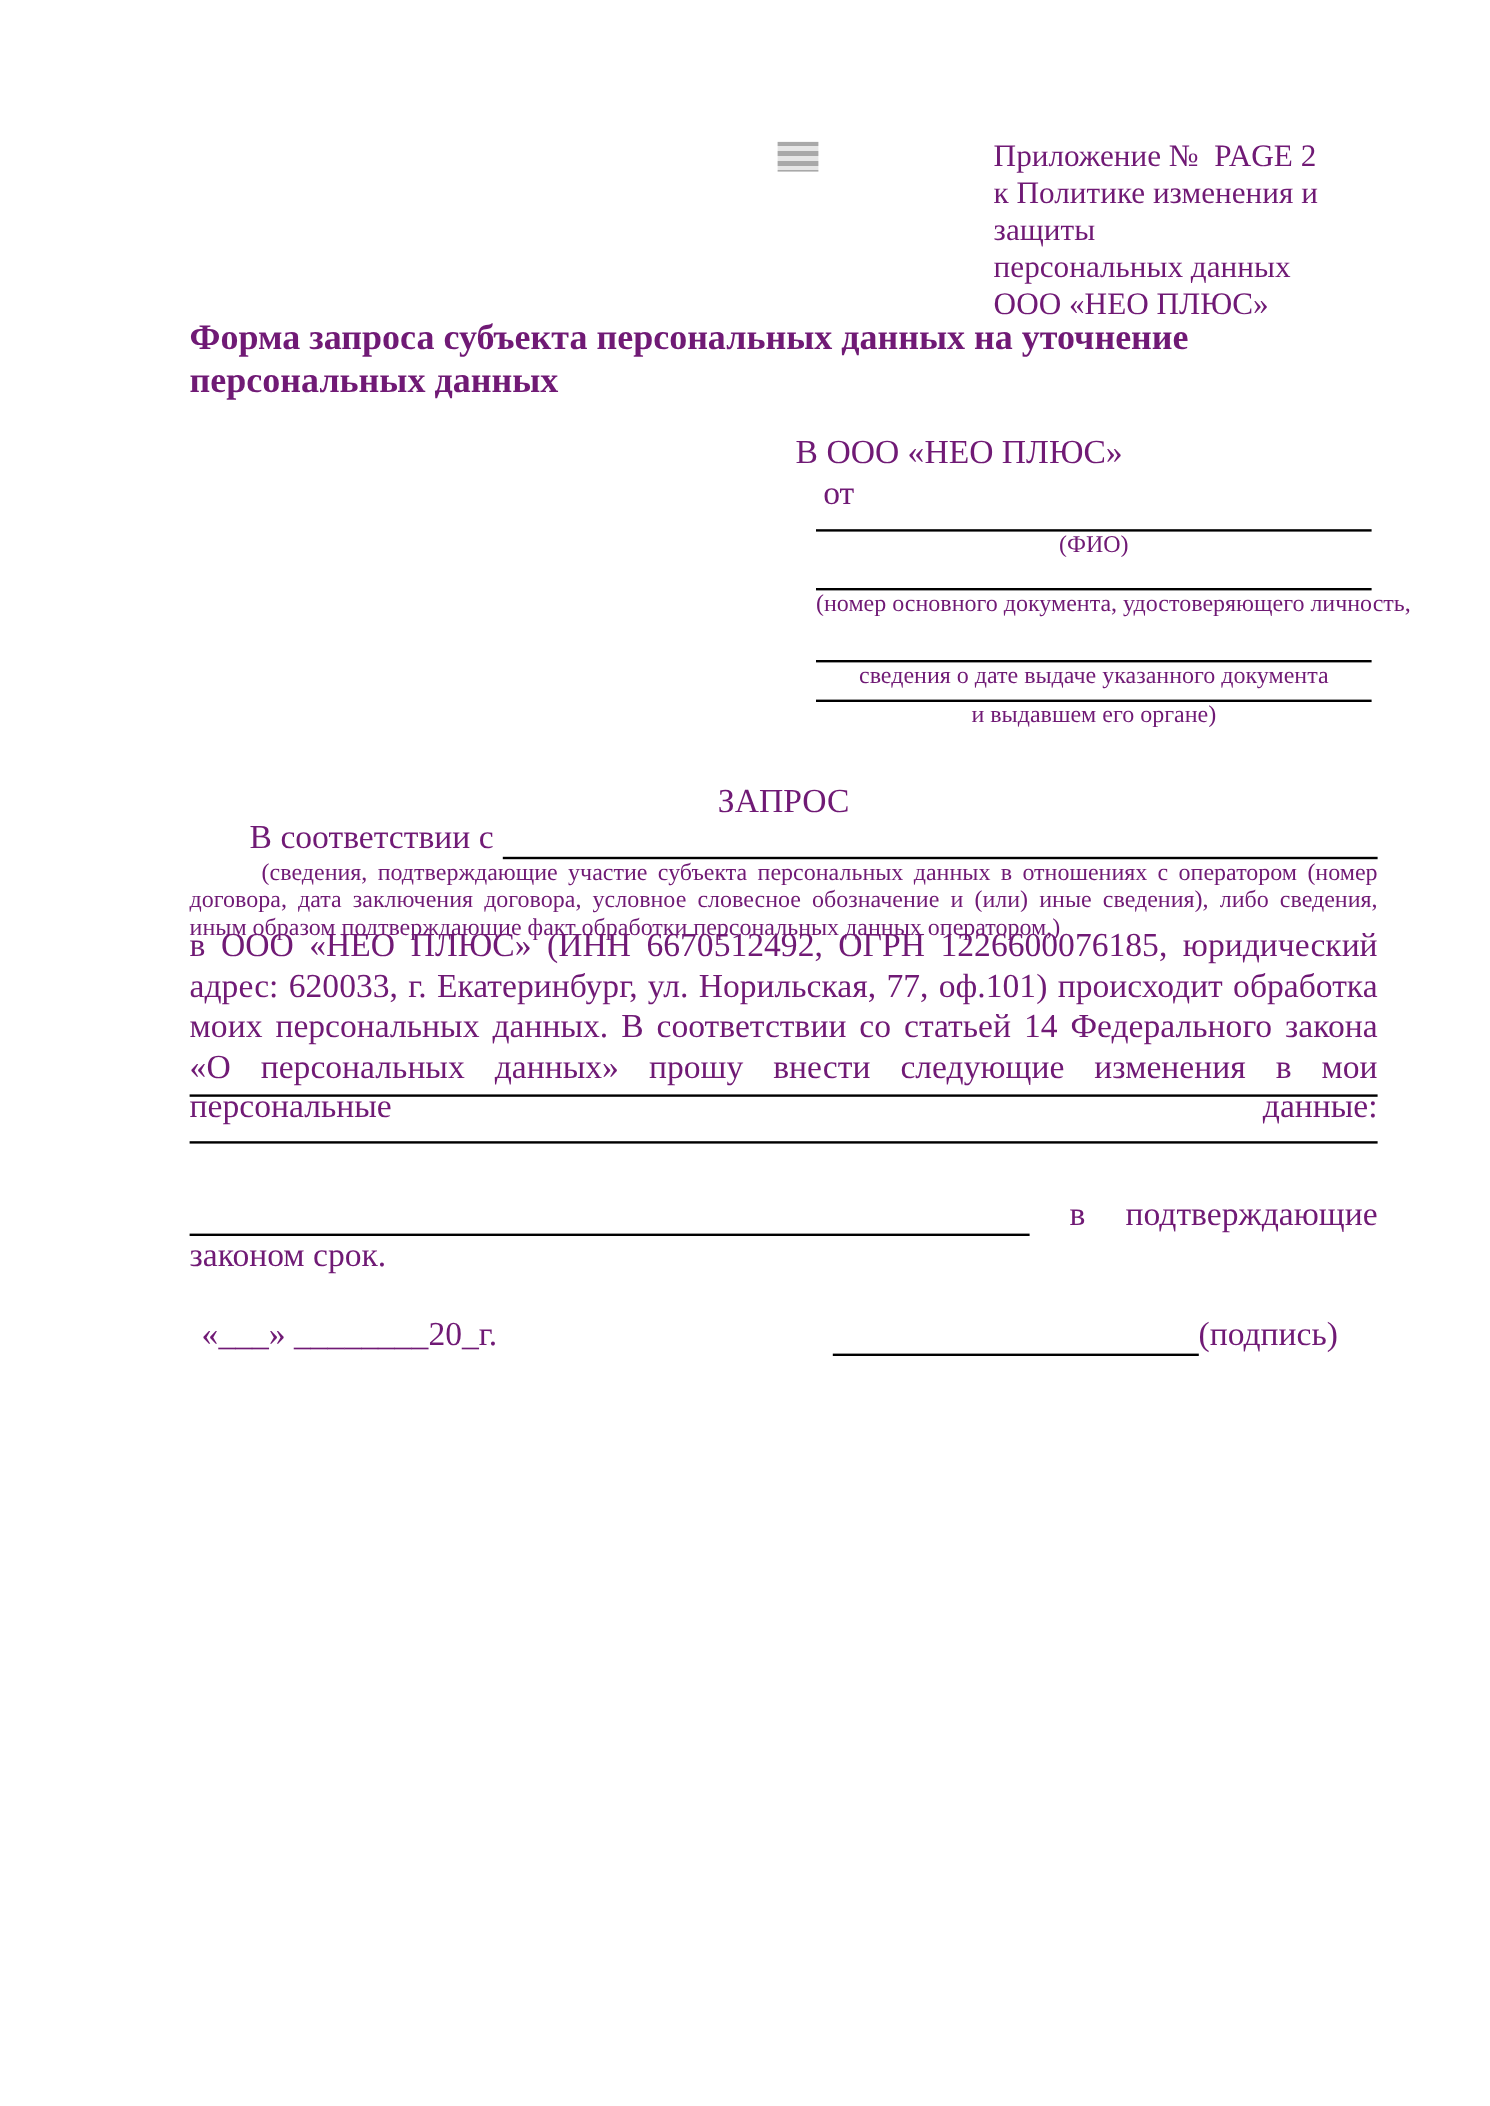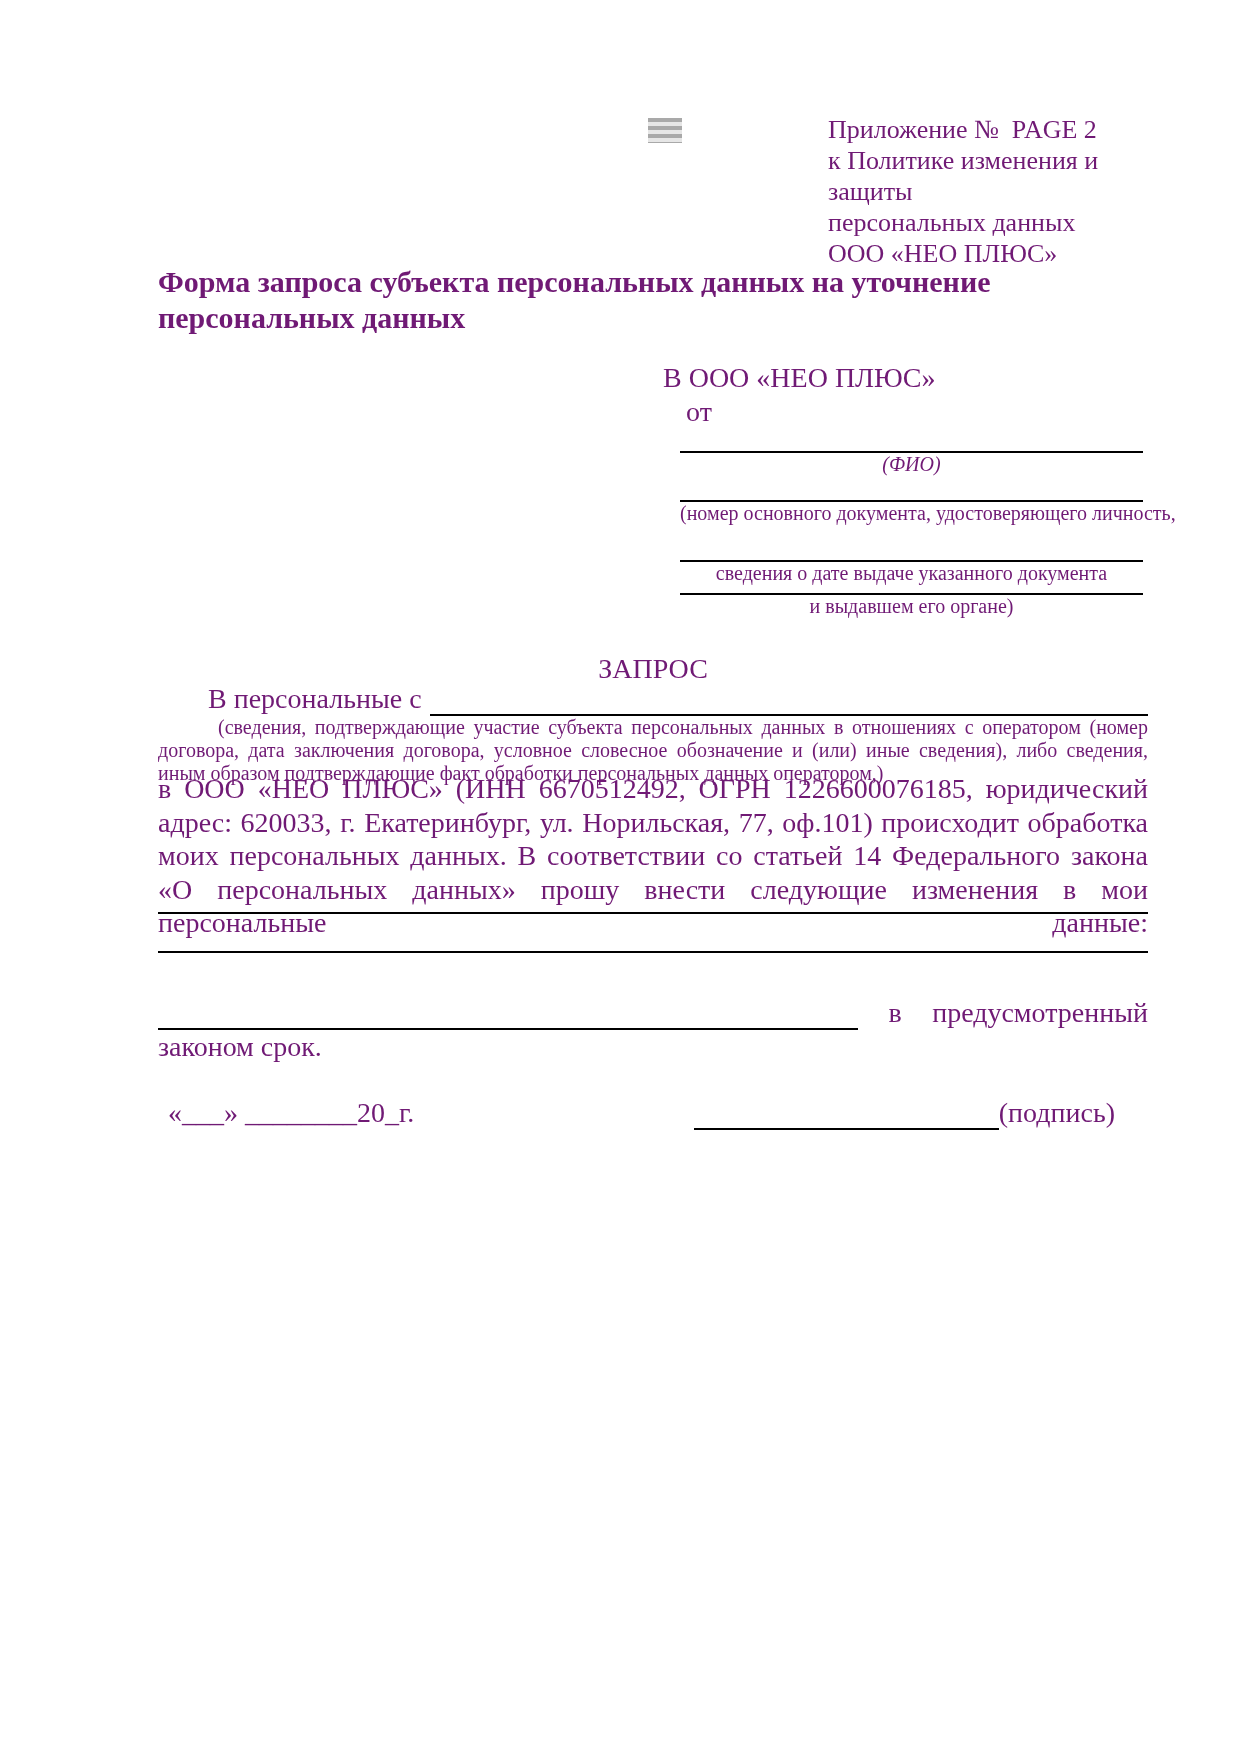--- a/index.html
+++ b/index.html
@@ -17,21 +17,21 @@
   .header-block { left:828px; top:114px; width:330px; font-size:26px; line-height:31px; }
   .header-block div { white-space:pre-wrap; }
 
   .title { left:158px; top:264px; width:990px; text-align:left; font-weight:bold; font-size:30px; line-height:36px; }
 
   .addressee { left:663px; top:361px; width:480px; font-size:28px; line-height:34px; }
   .addr-from { padding-left:23px; }
   .field { margin-left:17px; text-align:center; }
   .field .rule { border-top:2px solid #000; height:0; }
   .field .cap { font-size:20px; line-height:22px; white-space:nowrap; }
-  .f1 { margin-top:22px;font-style:italic; }
+  .f1 { margin-top:12px; }
   .f2 { margin-top:25px; }
   .f3 { margin-top:36px; }
   .f4 { margin-top:9px; }
 
   .zapros { left:158px; top:652px; width:990px; text-align:center; font-size:28px; line-height:34px; }
 
   .intro { left:158px; top:682px; width:990px; display:flex; align-items:flex-end; font-size:28px; line-height:34px; }
   .intro .lead { margin-left:50px; white-space:nowrap; padding-right:8px; }
   .intro .fill { flex:1; border-bottom:2px solid #000; height:30px; }
 
@@ -91,35 +91,35 @@
     </div>
     <div class="field f4">
       <div class="rule"></div>
       <div class="cap">и выдавшем его органе)</div>
     </div>
   </div>
 
   <div class="abs zapros">ЗАПРОС</div>
 
   <div class="abs intro">
-    <span class="lead">В персональные с</span>
+    <span class="lead">В соответствии с</span>
     <span class="fill"></span>
   </div>
 
   <div class="abs fineprint">(сведения, подтверждающие участие субъекта персональных данных в отношениях с оператором (номер договора, дата заключения договора, условное словесное обозначение и (или) иные сведения), либо сведения, иным образом подтверждающие факт обработки персональных данных оператором,)</div>
 
   <div class="abs bodytext">в ООО «НЕО ПЛЮС» (ИНН 6670512492, ОГРН 1226600076185, юридический адрес: 620033, г. Екатеринбург, ул. Норильская, 77, оф.101) происходит обработка моих персональных данных. В соответствии со статьей 14 Федерального закона «О персональных данных» прошу внести следующие изменения в мои персональные данные:</div>
 
   <div class="abs blank blankA"></div>
   <div class="abs blank blankB"></div>
 
   <div class="abs reply2">
     <span class="fill2"></span>
     <span>в</span>
-    <span>предусмотренный</span>
+    <span>подтверждающие</span>
   </div>
   <div class="abs reply3">законом срок.</div>
 
   <div class="abs sigrow">
     <span class="sig-date">«___» ________20_г.</span>
     <span class="sig-right">
       <span class="sig-line"></span>
       <span class="sig-cap">(подпись)</span>
     </span>
   </div>

